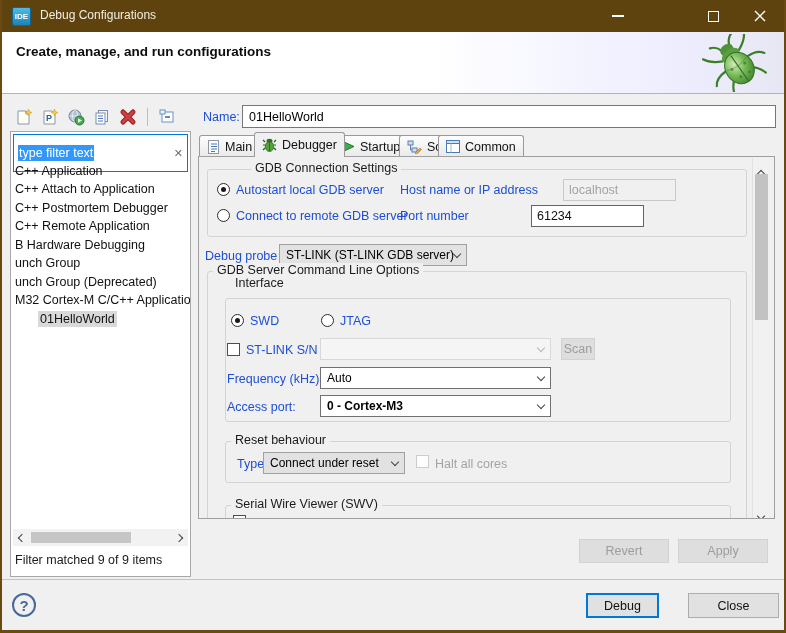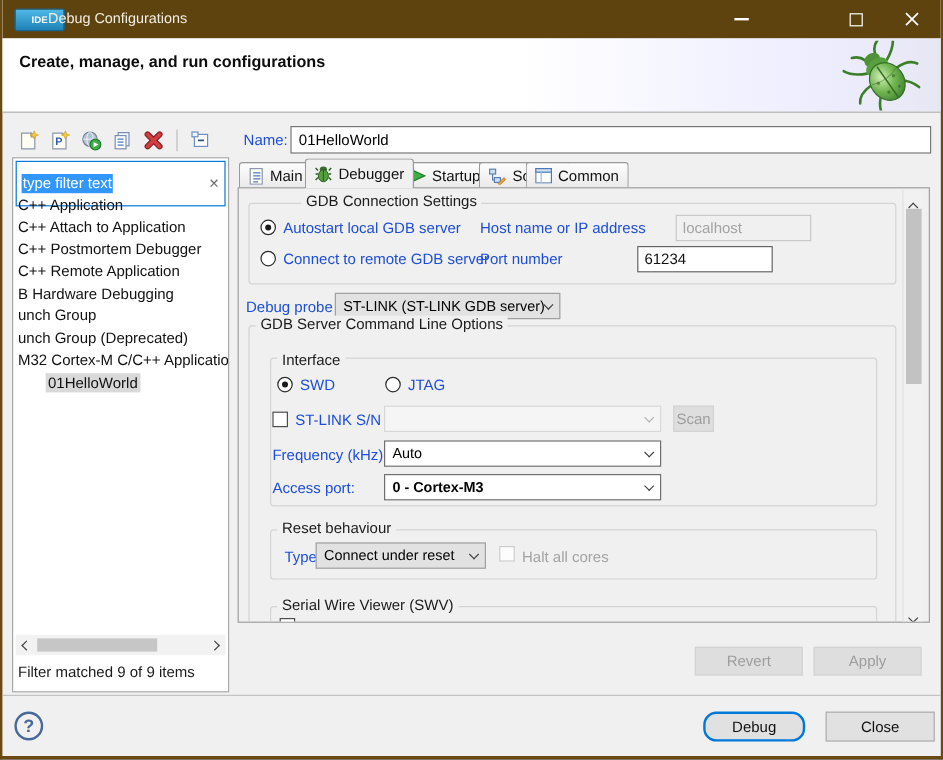--- a/index.html
+++ b/index.html
@@ -5,21 +5,21 @@
   html,body{margin:0;padding:0;background:#444;}
   *{box-sizing:border-box;}
   .dlg{position:relative;width:786px;height:633px;background:#f0f0f0;
        font-family:"Liberation Sans",sans-serif;overflow:hidden;
        border-left:2px solid #6b4a12;border-right:2px solid #6b4a12;border-bottom:3px solid #6b4a12;}
   .abs{position:absolute;}
   .lbl{font-size:12.5px;color:#1d4ed8;white-space:nowrap;line-height:15px;}
   .dis{color:#a3a3a3;}
   
   .titlebar{left:0;top:0;width:100%;height:32px;background:#5f430e;}
-  .appicon{left:10px;top:7px;width:42px;height:19px;background:linear-gradient(#4fb9e8,#1f82b8);
+  .appicon{left:10px;top:7px;width:19px;height:19px;background:linear-gradient(#4fb9e8,#1f82b8);
            border:1px solid #16658f;border-radius:2px;color:#fff;font-size:8px;font-weight:bold;
            text-align:center;line-height:17px;}
   .wtitle{left:38px;top:8px;color:#f3eee4;font-size:12px;}
   .wbtn{top:0;width:46px;height:32px;display:flex;align-items:center;justify-content:center;cursor:default;}
   .minline{width:12px;height:1.5px;background:#fff;}
   .maxbox{width:11px;height:11px;border:1.5px solid #fff;}
   
   .banner{left:0;top:32px;width:100%;height:62px;background:linear-gradient(to right,#ffffff 55%,#eef 85%,#e7e7f4);
           border-bottom:1px solid #b3b3b3;}
   .btitle{left:14px;top:12px;font-size:13.5px;font-weight:bold;color:#0d0d0d;}
@@ -267,21 +267,21 @@
 
     <span class="abs lbl" style="left:6px;top:92px;">Debug probe</span>
     <div class="combo graybtn" style="left:80px;top:87px;width:188px;">
       <span>ST-LINK (ST-LINK GDB server)</span>
       <span class="chev down"></span>
     </div>
 
     <span class="gtitle" style="left:14px;top:106px;">GDB Server Command Line Options</span>
     <div class="group" style="left:8px;top:114px;width:540px;height:300px;"></div>
 
-    <span class="gtitle" style="left:32px;top:136px;">Interface</span>
+    <span class="gtitle" style="left:32px;top:119px;">Interface</span>
     <div class="group" style="left:26px;top:141px;width:506px;height:124px;"></div>
     <div class="radio on" style="left:32px;top:157px;"></div>
     <span class="abs lbl" style="left:51px;top:157px;">SWD</span>
     <div class="radio" style="left:122px;top:157px;"></div>
     <span class="abs lbl" style="left:141px;top:157px;">JTAG</span>
     <div class="cb" style="left:28px;top:186px;"></div>
     <span class="abs lbl" style="left:47px;top:186px;">ST-LINK S/N</span>
     <div class="combo disabled" style="left:121px;top:181px;width:231px;">
       <span></span>
       <span class="chev down lite"></span>
@@ -317,16 +317,16 @@
       <div class="vthumb"></div>
       <div class="abs" style="left:5px;top:347px;"><span class="chev down"></span></div>
     </div>
   </div>
 
   <div class="btn disabled abs" style="left:577px;top:539px;width:90px;">Revert</div>
   <div class="btn disabled abs" style="left:676px;top:539px;width:90px;">Apply</div>
 
   <div class="abs sepline"></div>
   <div class="abs help">?</div>
-  <div class="btn default abs" style="left:584px;top:593px;width:85px;height:25px;border-radius:11px;">Debug</div>
+  <div class="btn default abs" style="left:584px;top:593px;width:73px;height:25px;">Debug</div>
   <div class="btn abs" style="left:686px;top:593px;width:91px;height:25px;">Close</div>
 
 </div>
 
 </body></html>

